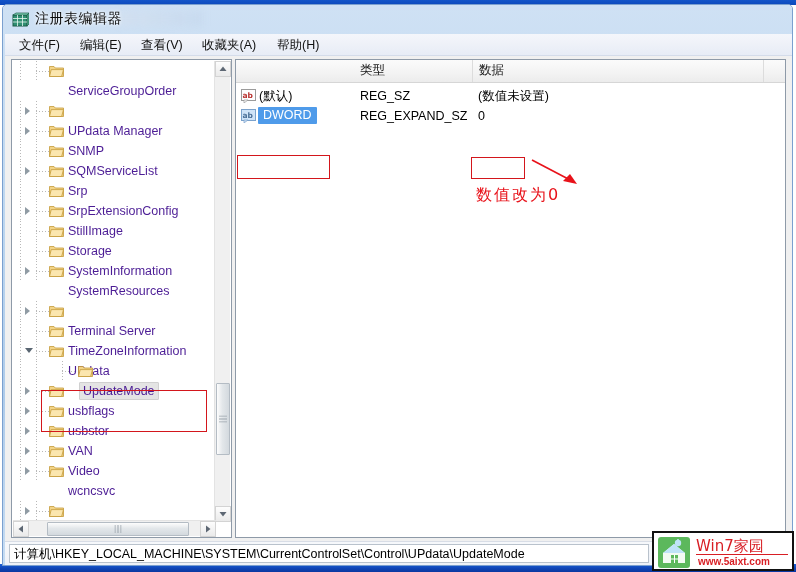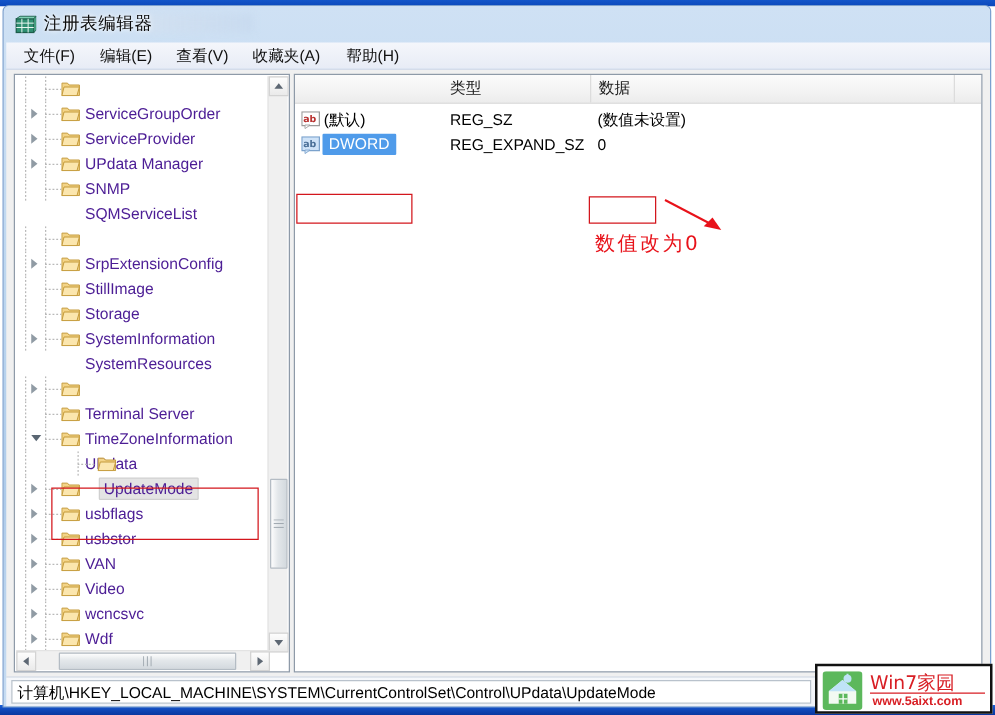--- a/index.html
+++ b/index.html
@@ -263,31 +263,20 @@
             <div class="tree-row" style="top: 1px;">
               <div class="tw-guide" style="left:8px"></div>
               <div class="tw-guide" style="left:24px"></div>
               <div class="tw-elbow" style="left:24px;top:10px;width:13px"></div>
               <svg class="tw-folder" style="left:37px" viewBox="0 0 15 13">
                 <path d="M0.5 2.5 L5 2.5 L6.3 4 L14.5 4 L14.5 12.5 L0.5 12.5 Z" fill="#f3d488" stroke="#c49a3a" stroke-width=".8"></path>
                 <path d="M2.2 5.6 L14.5 5.6 L12.6 12.5 L0.5 12.5 Z" fill="#fbe6ae" stroke="#c49a3a" stroke-width=".8"></path>
               </svg>
               <div class="tw-label" style="left:56px">ServiceGroupOrder</div>
             </div>
-            <div class="tree-row" style="top: 21px;">
-              <div class="tw-guide" style="left:8px"></div>
-              <div class="tw-guide" style="left:24px"></div>
-              <div class="tw-elbow" style="left:24px;top:10px;width:13px"></div>
-              <div class="tw-arrow" style="left:13px"></div>
-              <svg class="tw-folder" style="left:37px" viewBox="0 0 15 13">
-                <path d="M0.5 2.5 L5 2.5 L6.3 4 L14.5 4 L14.5 12.5 L0.5 12.5 Z" fill="#f3d488" stroke="#c49a3a" stroke-width=".8"></path>
-                <path d="M2.2 5.6 L14.5 5.6 L12.6 12.5 L0.5 12.5 Z" fill="#fbe6ae" stroke="#c49a3a" stroke-width=".8"></path>
-              </svg>
-              <div class="tw-label" style="left:56px">ServiceProvider</div>
-            </div>
             <div class="tree-row" style="top: 41px;">
               <div class="tw-guide" style="left:8px"></div>
               <div class="tw-guide" style="left:24px"></div>
               <div class="tw-elbow" style="left:24px;top:10px;width:13px"></div>
               <div class="tw-arrow" style="left:13px"></div>
               <svg class="tw-folder" style="left:37px" viewBox="0 0 15 13">
                 <path d="M0.5 2.5 L5 2.5 L6.3 4 L14.5 4 L14.5 12.5 L0.5 12.5 Z" fill="#f3d488" stroke="#c49a3a" stroke-width=".8"></path>
                 <path d="M2.2 5.6 L14.5 5.6 L12.6 12.5 L0.5 12.5 Z" fill="#fbe6ae" stroke="#c49a3a" stroke-width=".8"></path>
               </svg>
               <div class="tw-label" style="left:56px">UPdata Manager</div>
@@ -305,20 +294,31 @@
             </div>
             <div class="tree-row" style="top: 81px; text-decoration: underline;">
               <div class="tw-guide" style="left:8px"></div>
               <div class="tw-guide" style="left:24px"></div>
               <div class="tw-elbow" style="left:24px;top:10px;width:13px"></div>
               <svg class="tw-folder" style="left:37px" viewBox="0 0 15 13">
                 <path d="M0.5 2.5 L5 2.5 L6.3 4 L14.5 4 L14.5 12.5 L0.5 12.5 Z" fill="#f3d488" stroke="#c49a3a" stroke-width=".8"></path>
                 <path d="M2.2 5.6 L14.5 5.6 L12.6 12.5 L0.5 12.5 Z" fill="#fbe6ae" stroke="#c49a3a" stroke-width=".8"></path>
               </svg>
               <div class="tw-label" style="left:56px">SQMServiceList</div>
+            </div>
+            <div class="tree-row" style="top: 101px;">
+              <div class="tw-guide" style="left:8px"></div>
+              <div class="tw-guide" style="left:24px"></div>
+              <div class="tw-elbow" style="left:24px;top:10px;width:13px"></div>
+              <div class="tw-arrow" style="left:13px"></div>
+              <svg class="tw-folder" style="left:37px" viewBox="0 0 15 13">
+                <path d="M0.5 2.5 L5 2.5 L6.3 4 L14.5 4 L14.5 12.5 L0.5 12.5 Z" fill="#f3d488" stroke="#c49a3a" stroke-width=".8"></path>
+                <path d="M2.2 5.6 L14.5 5.6 L12.6 12.5 L0.5 12.5 Z" fill="#fbe6ae" stroke="#c49a3a" stroke-width=".8"></path>
+              </svg>
+              <div class="tw-label" style="left:56px">Srp</div>
             </div>
             <div class="tree-row" style="top: 121px;">
               <div class="tw-guide" style="left:8px"></div>
               <div class="tw-guide" style="left:24px"></div>
               <div class="tw-elbow" style="left:24px;top:10px;width:13px"></div>
               <svg class="tw-folder" style="left:37px" viewBox="0 0 15 13">
                 <path d="M0.5 2.5 L5 2.5 L6.3 4 L14.5 4 L14.5 12.5 L0.5 12.5 Z" fill="#f3d488" stroke="#c49a3a" stroke-width=".8"></path>
                 <path d="M2.2 5.6 L14.5 5.6 L12.6 12.5 L0.5 12.5 Z" fill="#fbe6ae" stroke="#c49a3a" stroke-width=".8"></path>
               </svg>
               <div class="tw-label" style="left:56px">SrpExtensionConfig</div>
@@ -455,31 +455,20 @@
             <div class="tree-row" style="top: 401px;">
               <div class="tw-guide" style="left:8px"></div>
               <div class="tw-guide" style="left:24px"></div>
               <div class="tw-elbow" style="left:24px;top:10px;width:13px"></div>
               <div class="tw-arrow" style="left:13px"></div>
               <svg class="tw-folder" style="left:37px" viewBox="0 0 15 13">
                 <path d="M0.5 2.5 L5 2.5 L6.3 4 L14.5 4 L14.5 12.5 L0.5 12.5 Z" fill="#f3d488" stroke="#c49a3a" stroke-width=".8"></path>
                 <path d="M2.2 5.6 L14.5 5.6 L12.6 12.5 L0.5 12.5 Z" fill="#fbe6ae" stroke="#c49a3a" stroke-width=".8"></path>
               </svg>
               <div class="tw-label" style="left:56px">wcncsvc</div>
-            </div>
-            <div class="tree-row" style="top: 421px;">
-              <div class="tw-guide" style="left:8px"></div>
-              <div class="tw-guide" style="left:24px"></div>
-              <div class="tw-elbow" style="left:24px;top:10px;width:13px"></div>
-              <div class="tw-arrow" style="left:13px"></div>
-              <svg class="tw-folder" style="left:37px" viewBox="0 0 15 13">
-                <path d="M0.5 2.5 L5 2.5 L6.3 4 L14.5 4 L14.5 12.5 L0.5 12.5 Z" fill="#f3d488" stroke="#c49a3a" stroke-width=".8"></path>
-                <path d="M2.2 5.6 L14.5 5.6 L12.6 12.5 L0.5 12.5 Z" fill="#fbe6ae" stroke="#c49a3a" stroke-width=".8"></path>
-              </svg>
-              <div class="tw-label" style="left:56px">Wdf</div>
             </div>
             <div class="tree-row" style="top: 441px;">
               <div class="tw-guide" style="left:8px"></div>
               <div class="tw-guide" style="left:24px"></div>
               <div class="tw-elbow" style="left:24px;top:10px;width:13px"></div>
               <div class="tw-arrow" style="left:13px"></div>
               <svg class="tw-folder" style="left:37px" viewBox="0 0 15 13">
                 <path d="M0.5 2.5 L5 2.5 L6.3 4 L14.5 4 L14.5 12.5 L0.5 12.5 Z" fill="#f3d488" stroke="#c49a3a" stroke-width=".8"></path>
                 <path d="M2.2 5.6 L14.5 5.6 L12.6 12.5 L0.5 12.5 Z" fill="#fbe6ae" stroke="#c49a3a" stroke-width=".8"></path>
               </svg>

